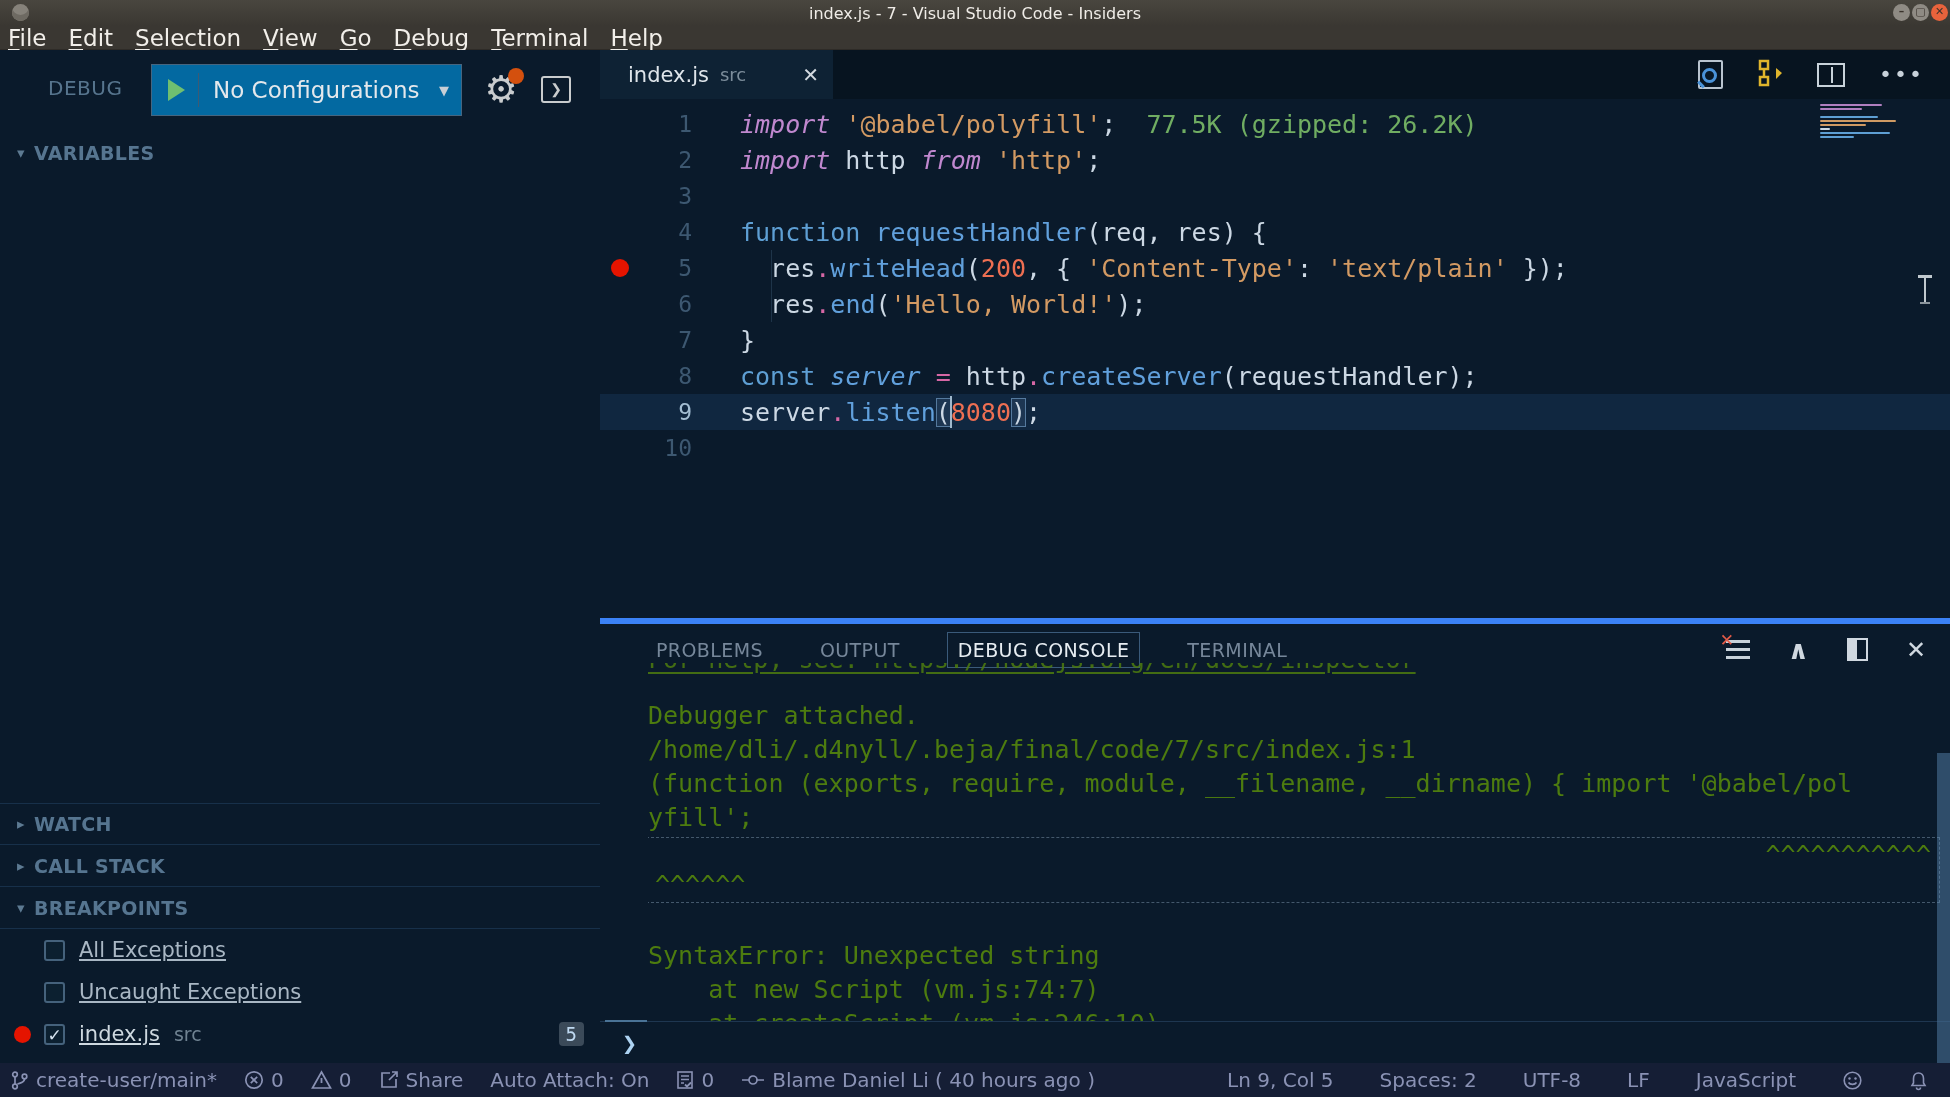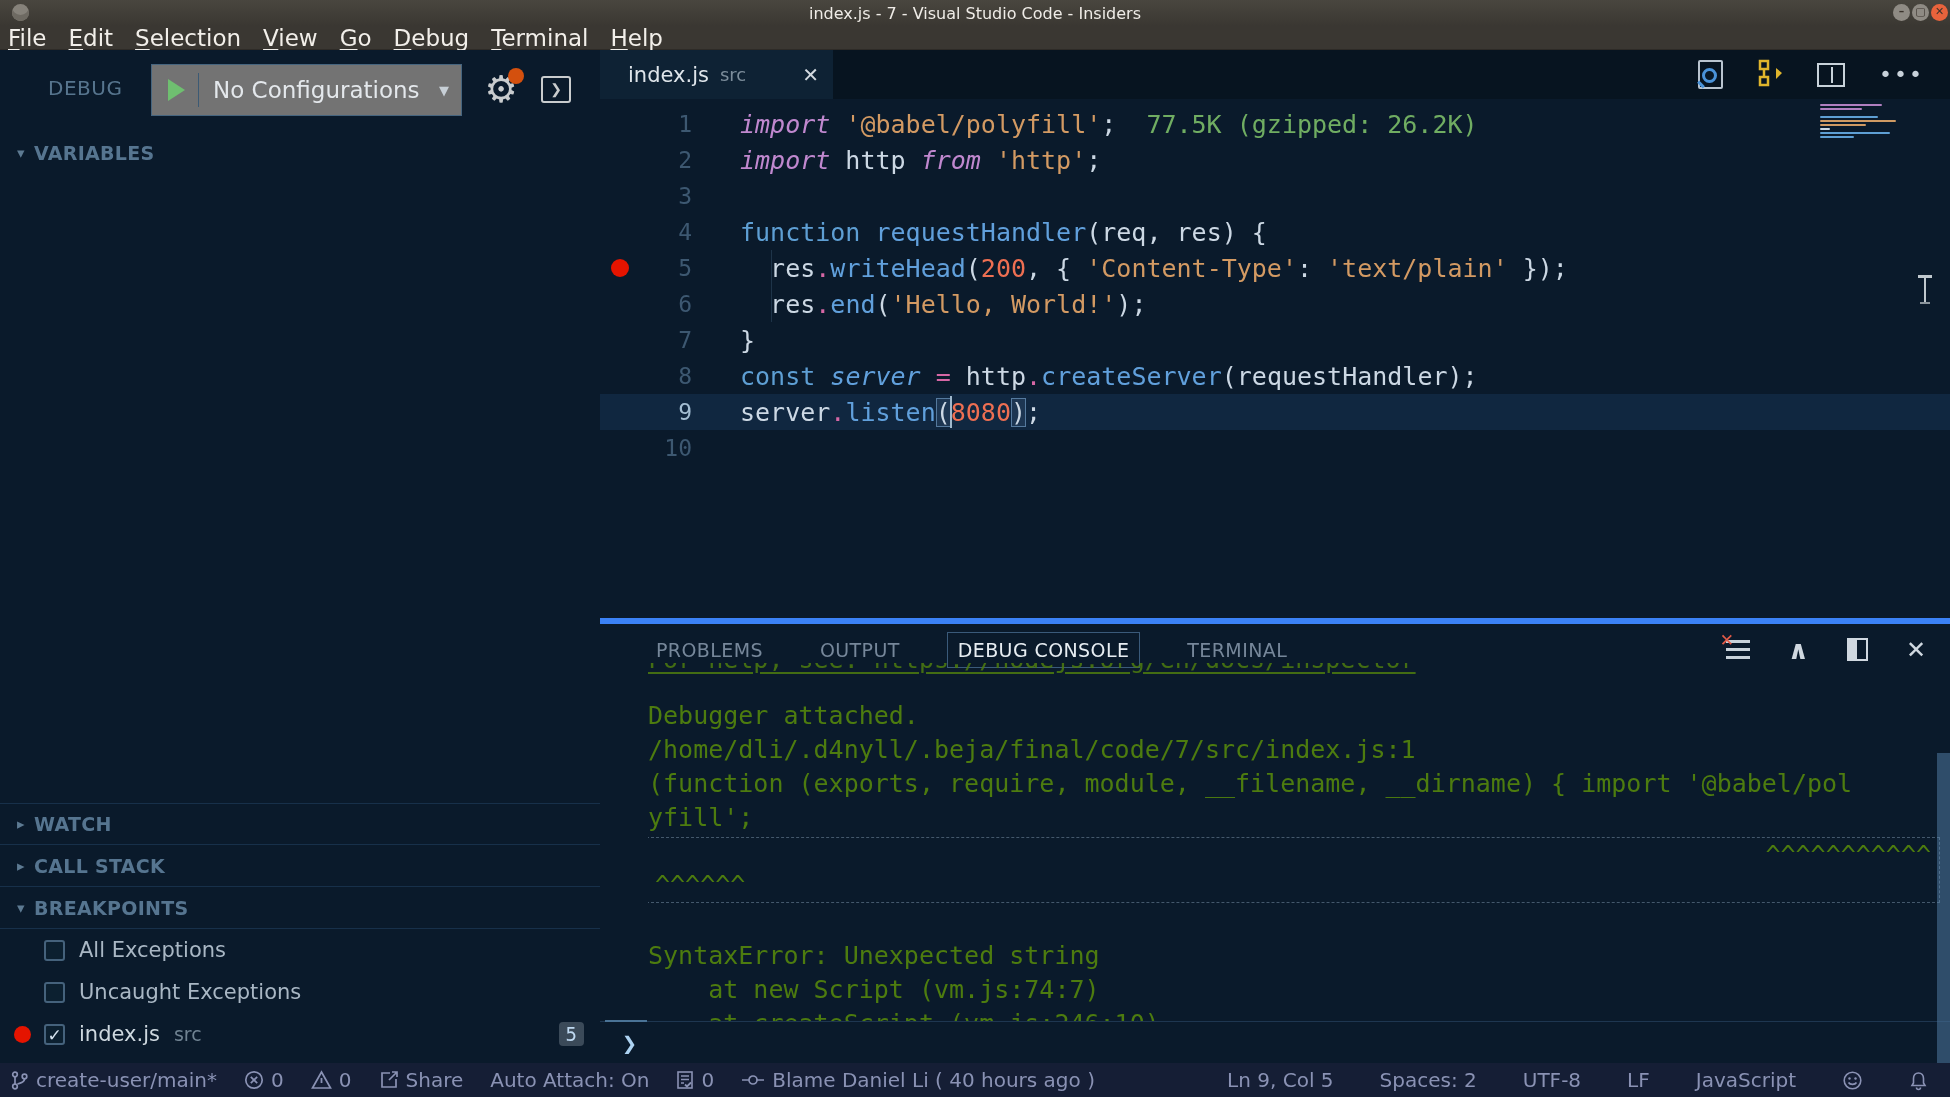--- a/index.html
+++ b/index.html
@@ -24,21 +24,21 @@
   .menu-item u { text-decoration:underline; text-underline-offset:3px; }
 
   
   #workbench { position:absolute; left:0; top:50px; width:1950px; height:1013px; background:#0a1a2b; }
 
   
   #sidebar { position:absolute; left:0; top:0; width:600px; height:1013px; background:#0a1a2b; }
   #debug-toolbar { position:absolute; left:0; top:0; width:100%; height:80px; }
   #debug-label { position:absolute; left:48px; top:26px; color:#57758e; font-size:20px; letter-spacing:.5px; }
   #config-dropdown { position:absolute; left:151px; top:14px; width:311px; height:52px;
-    border:1px solid #46657f; background:#737373; display:flex; align-items:center; color:#e4e8ec; }
+    border:1px solid #46657f; background:#0369a1; display:flex; align-items:center; color:#e4e8ec; }
   #play-icon { width:0; height:0; border-left:17px solid #6fbf70; border-top:11px solid transparent;
     border-bottom:11px solid transparent; margin:0 13px 0 16px; }
   #config-sep { width:1px; height:34px; background:#3c5a74; margin-right:14px; }
   #config-text { font-size:23px; }
   #config-caret { margin-left:auto; margin-right:12px; color:#c7cfd6; font-size:13px; }
   #gear-btn { position:absolute; left:478px; top:16px; width:46px; height:48px; color:#c9ccce;
     font-size:37px; line-height:48px; text-align:center; }
   #gear-dot { position:absolute; left:30px; top:2px; width:16px; height:16px; border-radius:50%; background:#d4500e; }
   #open-console-btn { position:absolute; left:541px; top:26px; width:30px; height:27px;
     border:2px solid #c9ccce; border-radius:3px; color:#c9ccce; font-size:14px; line-height:23px; text-align:center; font-weight:bold;}
@@ -50,21 +50,21 @@
   #sec-watch { top:753px; border-top:1px solid #17304a; border-bottom:1px solid #17304a; }
   #sec-callstack { top:795px; border-bottom:1px solid #17304a; }
   #sec-breakpoints { top:837px; border-bottom:1px solid #17304a; }
 
   #bp-rows { position:absolute; left:0; top:879px; width:100%; }
   .bp-row { height:42px; display:flex; align-items:center; color:#9fb0bf; font-size:21px; }
   .bp-dot { width:17px; height:17px; border-radius:50%; background:#e51400; margin-left:14px; }
   .bp-dot.hidden { visibility:hidden; }
   .checkbox { width:21px; height:21px; border:2px solid #45627c; background:#0c2030; border-radius:3px;
     margin-left:13px; color:#d5e2ee; font-size:17px; line-height:18px; text-align:center; font-weight:bold; }
-  .bp-label { margin-left:14px; color:#a9b7c4; }
+  .bp-label { margin-left:14px; color:#a9b7c4;text-decoration:underline; }
   .bp-label.file { color:#ced8df; }
   .bp-detail { margin-left:14px; color:#6f8291; font-size:19px; }
   .bp-badge { margin-left:auto; margin-right:16px; background:#3b4a59; color:#bfd9f1; font-size:19px;
     padding:1px 7px; border-radius:4px; font-family:"DejaVu Sans Mono",monospace;}
 
   
   #main { position:absolute; left:600px; top:0; width:1350px; height:1013px; }
   #tabbar { position:absolute; left:0; top:0; width:100%; height:49px; background:#071420; }
   #tab-active { position:absolute; left:0; top:0; width:233px; height:49px; background:#0e2234;
     display:flex; align-items:center; }

